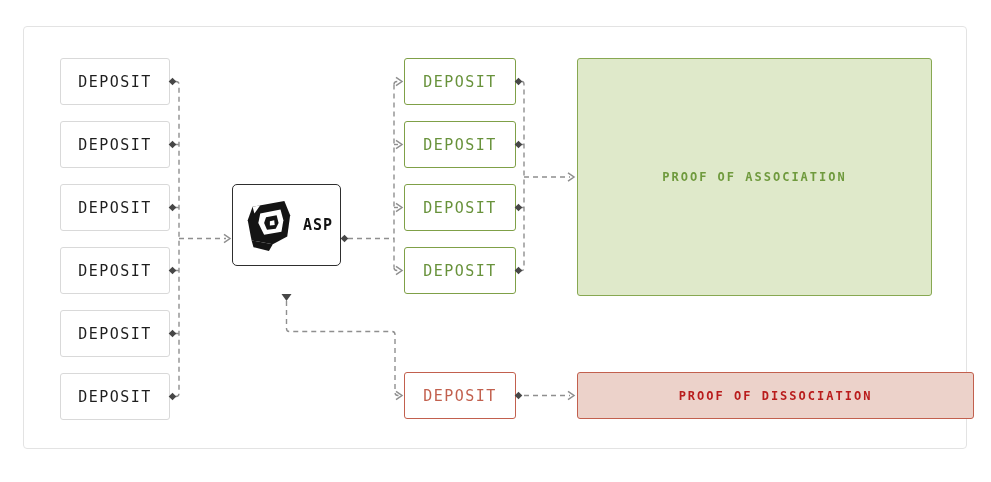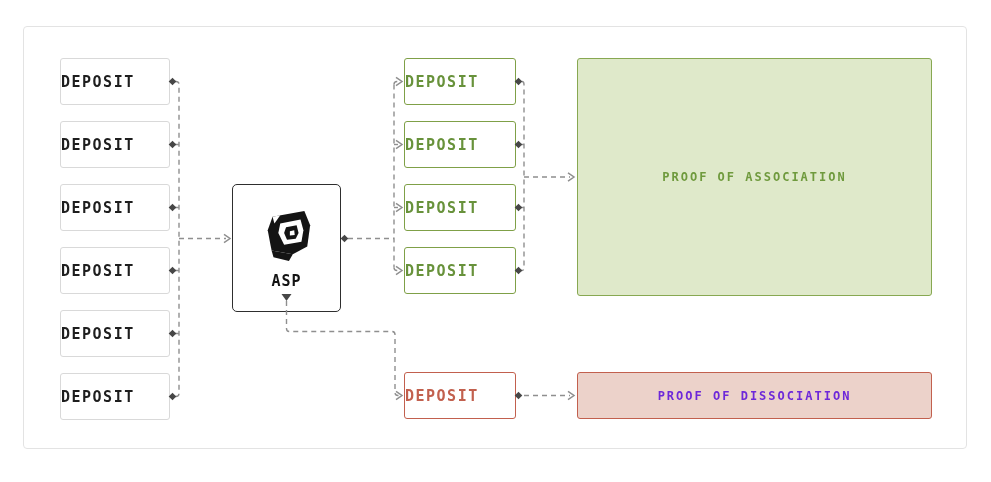--- a/index.html
+++ b/index.html
@@ -8,39 +8,39 @@
     border-radius:28px;overflow:hidden;
     font-family:"DejaVu Sans Mono",monospace;
   }
   .frame{
     position:absolute;left:23px;top:26px;width:942px;height:421px;
     border:1px solid #e3e3e3;border-radius:4px;background:#ffffff;
   }
   .dep{
     position:absolute;width:110px;height:47px;background:#ffffff;
     border:1px solid #d9d9d9;border-radius:3px;
-    display:flex;align-items:center;
-    font-size:15px;font-weight:700;letter-spacing:1.5px;color:#1e1e1e;
+    display:flex;align-items:center;justify-content:center;
+    font-size:15px;font-weight:400;letter-spacing:1.5px;color:#1e1e1e;
     box-sizing:border-box;
   }
   .dep.green{border-color:#7fa047;color:#68923b;width:112px;}
   .dep.red{border-color:#c2604e;color:#c2604e;width:112px;}
   .proof{
     position:absolute;display:flex;align-items:center;justify-content:center;
     font-size:12px;font-weight:600;letter-spacing:2px;border-radius:3px;
     box-sizing:border-box;
   }
   .proof.assoc{left:577px;top:58px;width:355px;height:238px;
     background:#dfe9ca;border:1px solid #87a851;color:#6f9a3d;}
-  .proof.diss{left:577px;top:372px;width:355px;height:47px;
-    background:#ecd2ca;border:1px solid #c2604e;color:#6d28d9;}
+  .proof.diss{left:577px;top:372px;width:397px;height:47px;
+    background:#ecd2ca;border:1px solid #c2604e;color:#b91c1c;}
   .asp{
-    position:absolute;left:232px;top:184px;width:109px;height:128px;
+    position:absolute;left:232px;top:184px;width:109px;height:82px;
     background:#ffffff;border:1.5px solid #2e2e2e;border-radius:5px;
-    display:flex;flex-direction:column;align-items:center;justify-content:center;
+    display:flex;flex-direction:row;align-items:center;justify-content:center;
     gap:9px;box-sizing:border-box;
   }
   .asp .lbl{font-size:15px;font-weight:600;letter-spacing:1px;color:#131313;}
   svg.wires{position:absolute;left:0;top:0;pointer-events:none;}
 </style>
 </head>
 <body>
 
 <div class="canvas">
   <div class="frame"></div>

